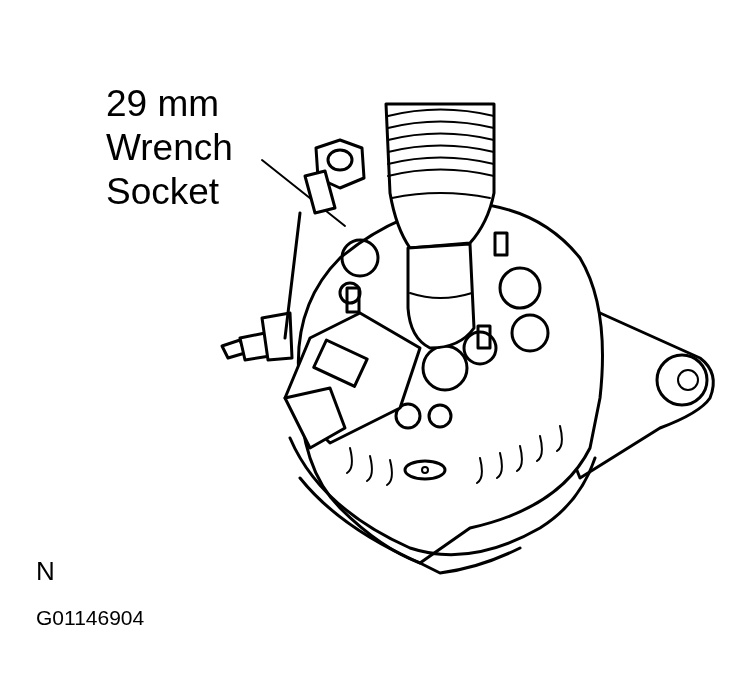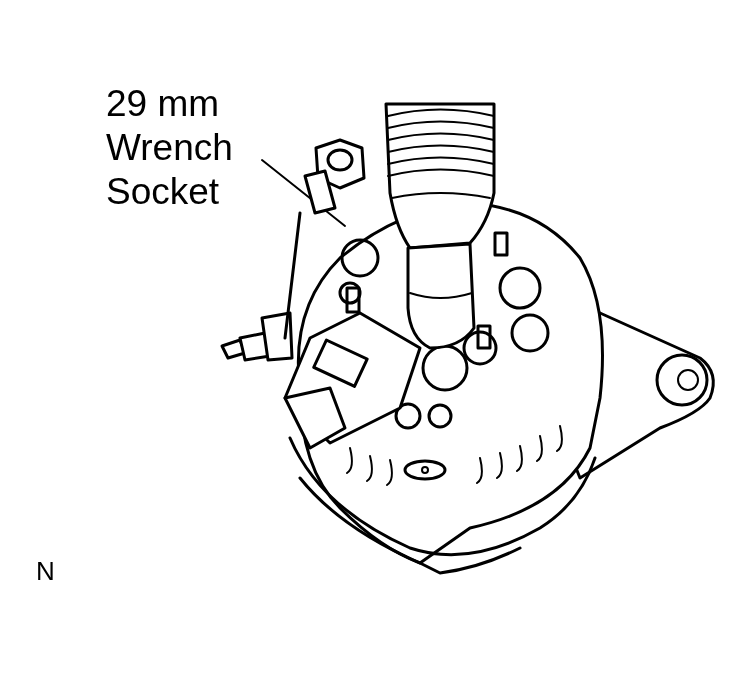--- a/index.html
+++ b/index.html
@@ -86,13 +86,14 @@
     </g>
   </svg>
 
   <div class="label" id="callout">
     <div>29 mm</div>
     <div>Wrench</div>
     <div>Socket</div>
   </div>
 
   <div class="label" id="view-letter">N</div>
+  <div class="label" id="fig-id">G01146904</div>
 </div>
 
 </body></html>

